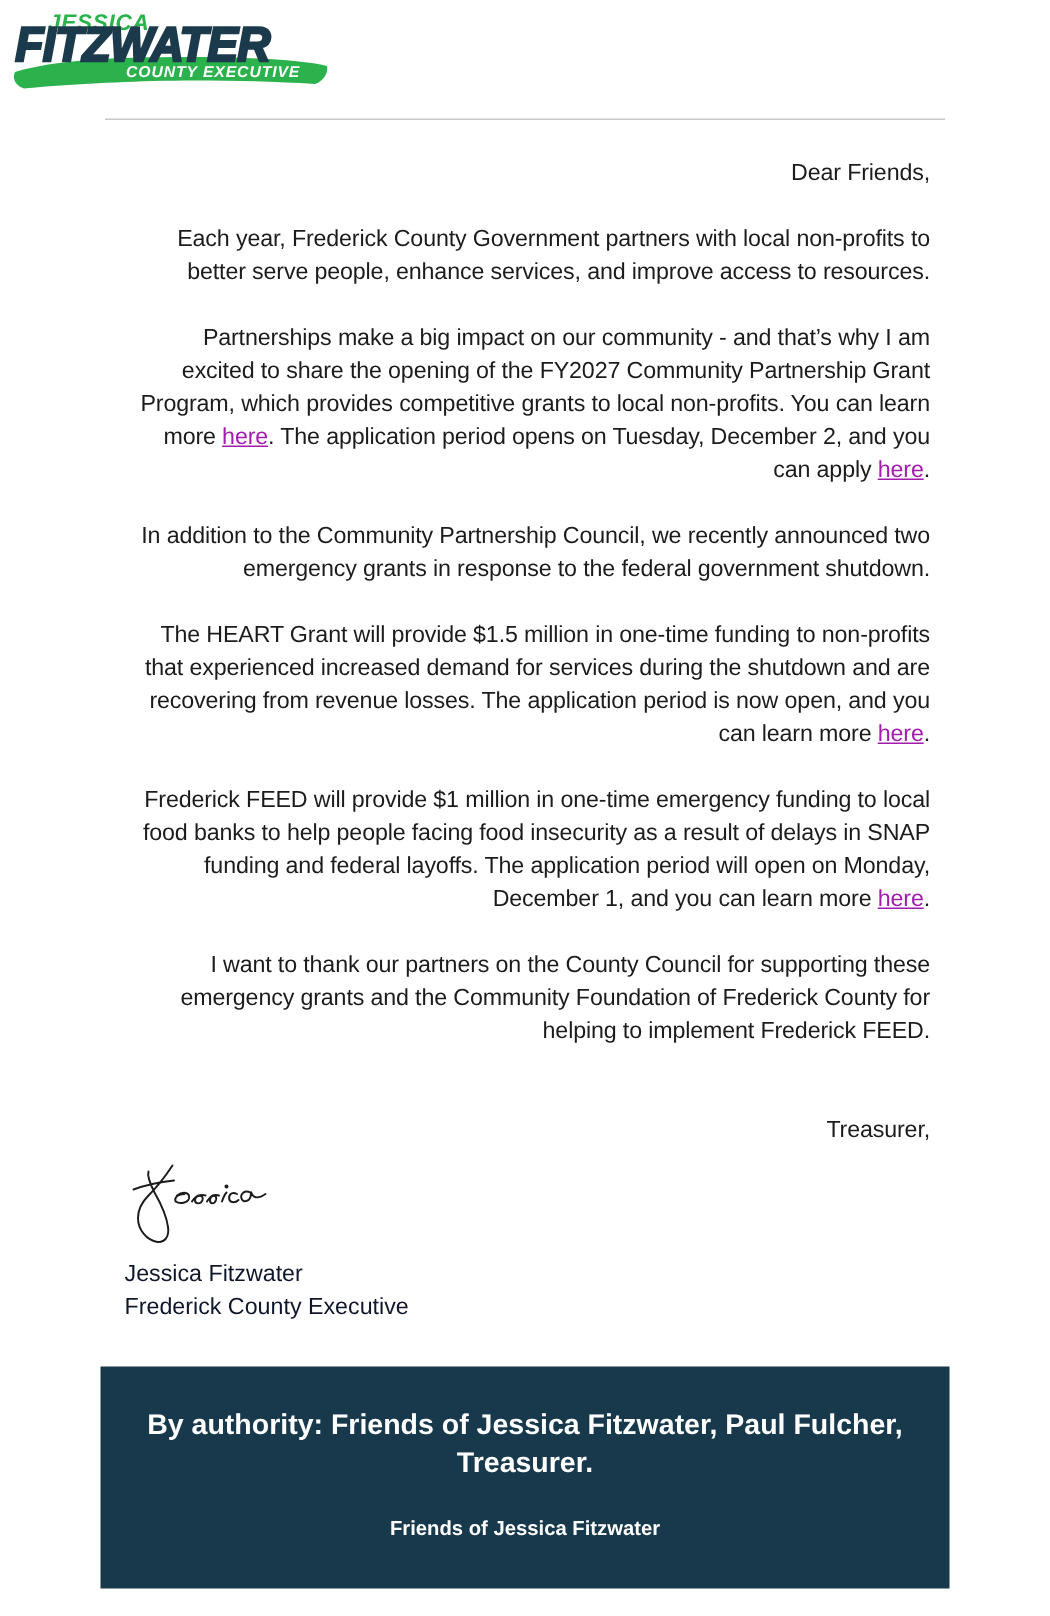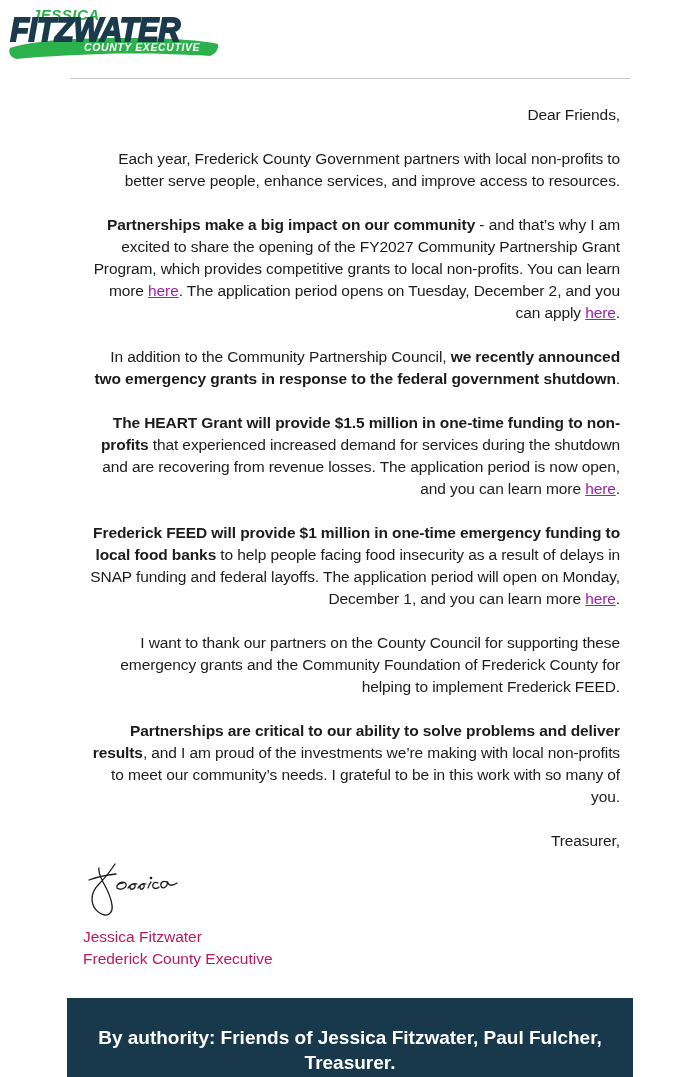--- a/index.html
+++ b/index.html
@@ -51,39 +51,39 @@
     font-size: 15.5px;
     line-height: 1.42;
     margin: 0 0 0 0;
     padding: 0;
     color: #1c1c1c;
     letter-spacing: -0.1px;
     text-align: right;
   }
   .gap-lg { height: 22px; }
   .top-gap { height: 25px; }
-  b, strong { font-weight: bold; }
+  b, strong { font-weight: normal; }
   a.link {
     color: #a21caf;
     text-decoration: underline;
   }
 
   
   .sig-block {
     padding: 6px 0 0 0;
   }
   .sig-img {
     display: block;
     margin-left: 2px;
   }
   .sig-name {
     font-size: 15.5px;
     line-height: 1.42;
     margin: 0;
-    color: #be185d;
+    color: #0f172a;
   }
 
   
   .footer-spacer { height: 28px; }
   .footer {
     background: #17394b;
     margin: 0 67px;
     padding: 28px 30px 30px 30px;
     box-sizing: border-box;
     text-align: center;
@@ -165,23 +165,20 @@
     </p>
 
     <div class="gap-lg"></div>
 
     <p class="para">
       <span>I want to thank our partners on the County Council for supporting these emergency grants and the Community Foundation of Frederick County for helping to implement Frederick FEED.</span>
     </p>
 
     <div class="gap-lg"></div>
 
-    <p class="para">
-      <b>Partnerships are critical to our ability to solve problems and deliver results</b><span>, and I am proud of the investments we’re making with local non-profits to meet our community’s needs. I grateful to be in this work with so many of you.</span>
-    </p>
 
     <div class="gap-lg"></div>
 
     <p class="para">Treasurer,</p>
 
     <div class="sig-block">
       <svg class="sig-img" width="95" height="68" viewBox="0 0 95 68" xmlns="http://www.w3.org/2000/svg">
         <g fill="none" stroke="#1c1c1c" stroke-width="1.3" stroke-linecap="round" stroke-linejoin="round">
 
           <path d="M30 6 C 26 12, 20 20, 14 26 C 10 30, 7 35, 7 41

